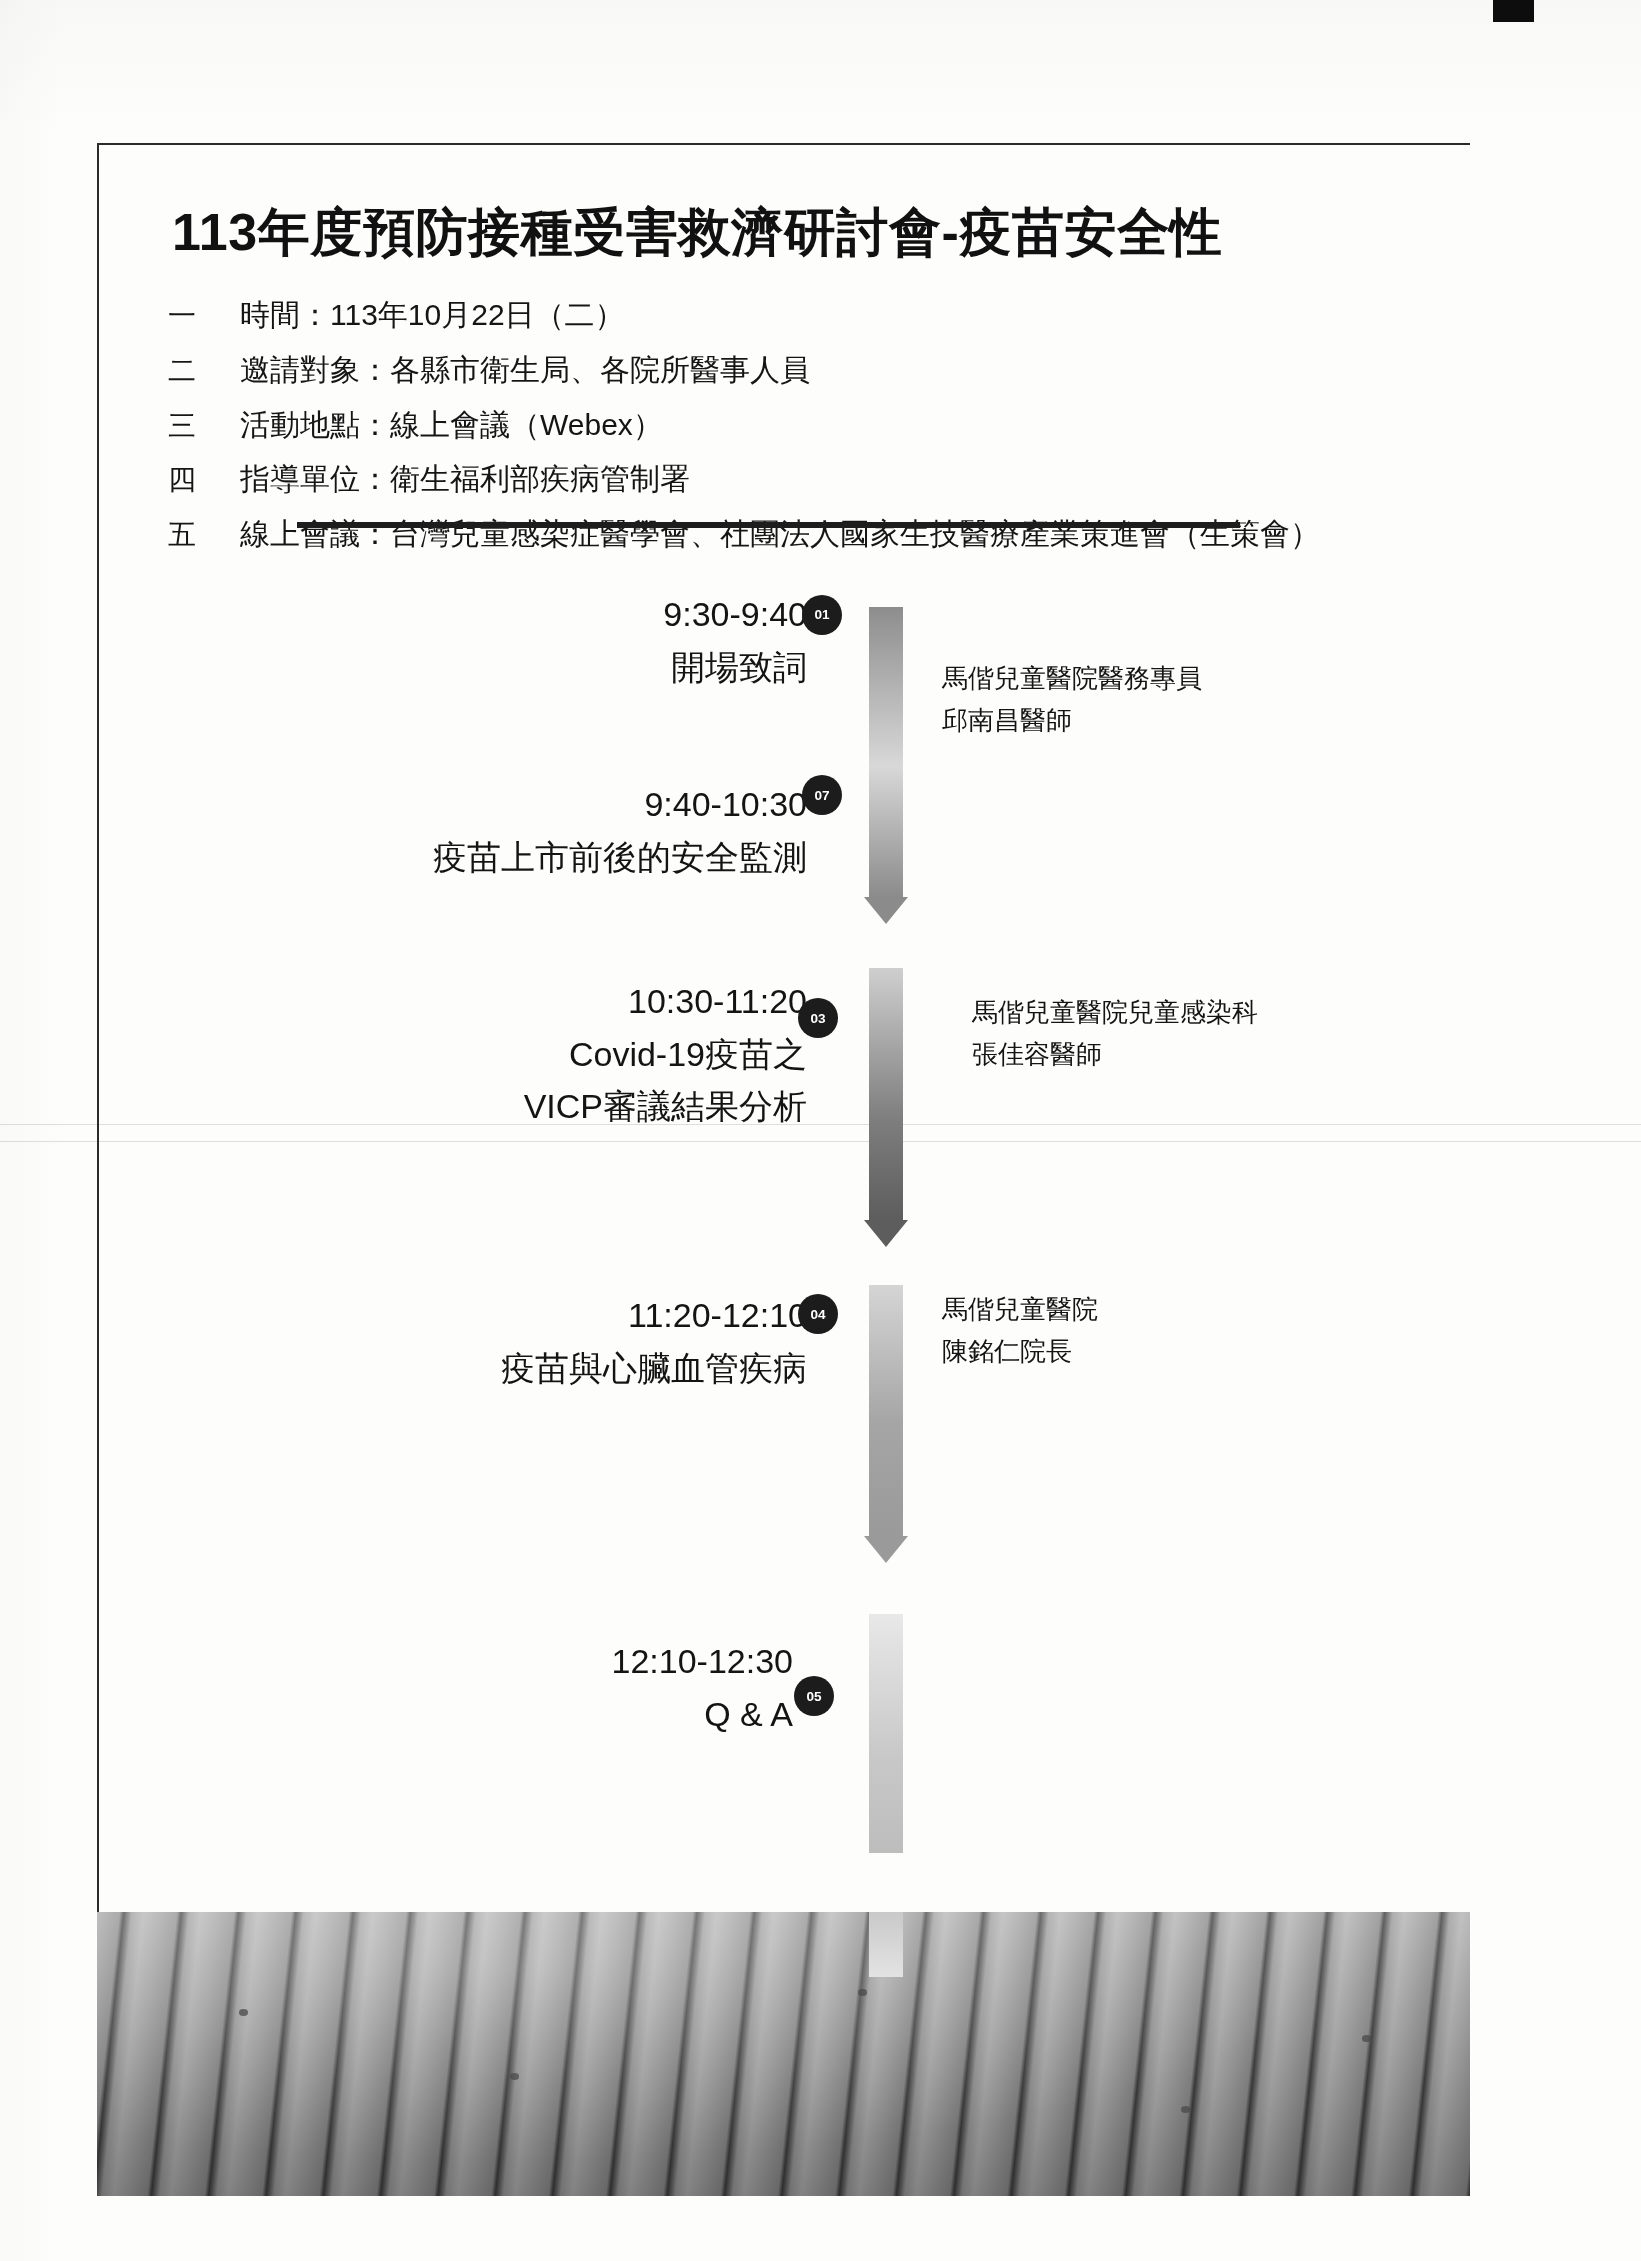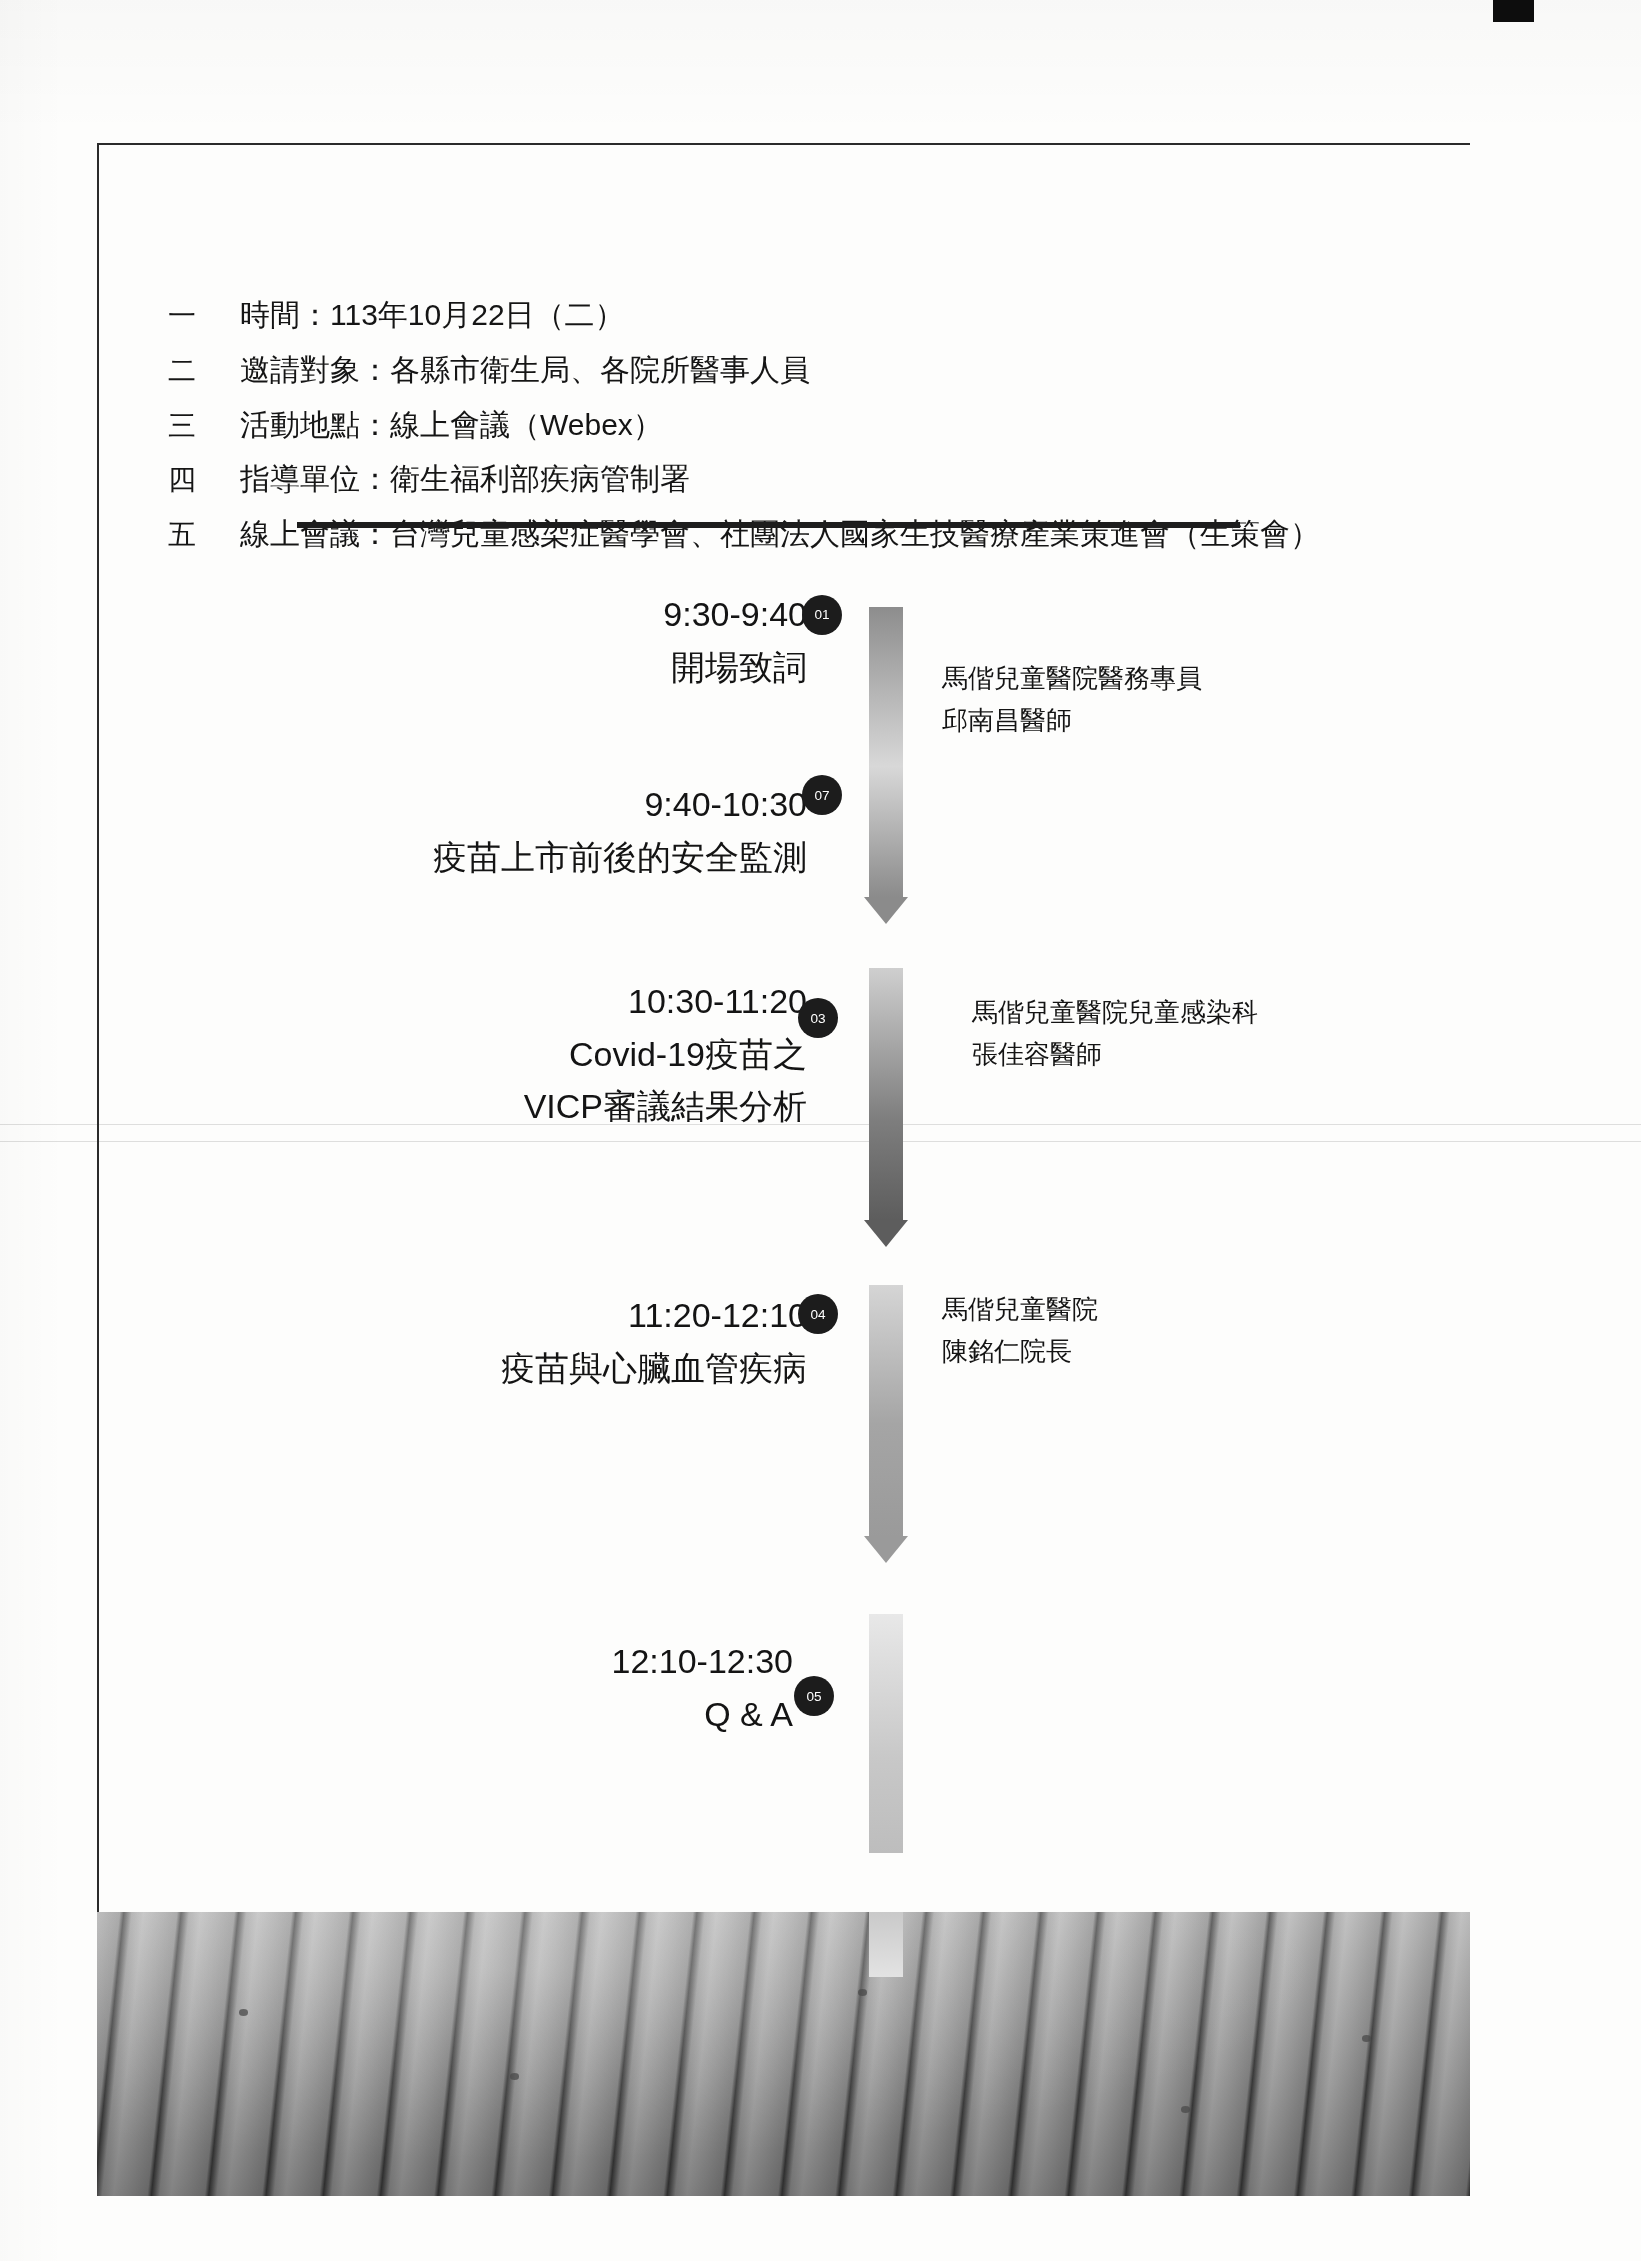--- a/index.html
+++ b/index.html
@@ -180,21 +180,21 @@
     white-space: nowrap;
   }
   .agenda-badge {
     position: absolute;
     width: 40px;
     height: 40px;
     border-radius: 50%;
     background: #1c1c1c;
     color: #fff;
     font-size: 13.6px;
-    font-weight: normal;
+    font-weight: bold;
     display: flex;
     align-items: center;
     justify-content: center;
     left: 705px;
   }
   .agenda-right {
     position: absolute;
     left: 845px;
     font-size: 26px;
     line-height: 1.6;
@@ -258,20 +258,21 @@
 
   <div class="scan-noise"></div>
   <div class="corner-mark"></div>
   <div class="scan-line-h" style="top:1124px;"></div>
   <div class="scan-line-h" style="top:1141px;"></div>
 
   <div class="sheet">
     <div class="sheet-top-rule"></div>
     <div class="sheet-left-rule"></div>
 
+    <div class="doc-title">113年度預防接種受害救濟研討會-疫苗安全性</div>
 
     <div class="info-list">
       <div class="info-row">
         <span class="info-num">一</span>
         <span class="info-text">時間：113年10月22日（二）</span>
       </div>
       <div class="info-row">
         <span class="info-num">二</span>
         <span class="info-text">邀請對象：各縣市衛生局、各院所醫事人員</span>
       </div>

